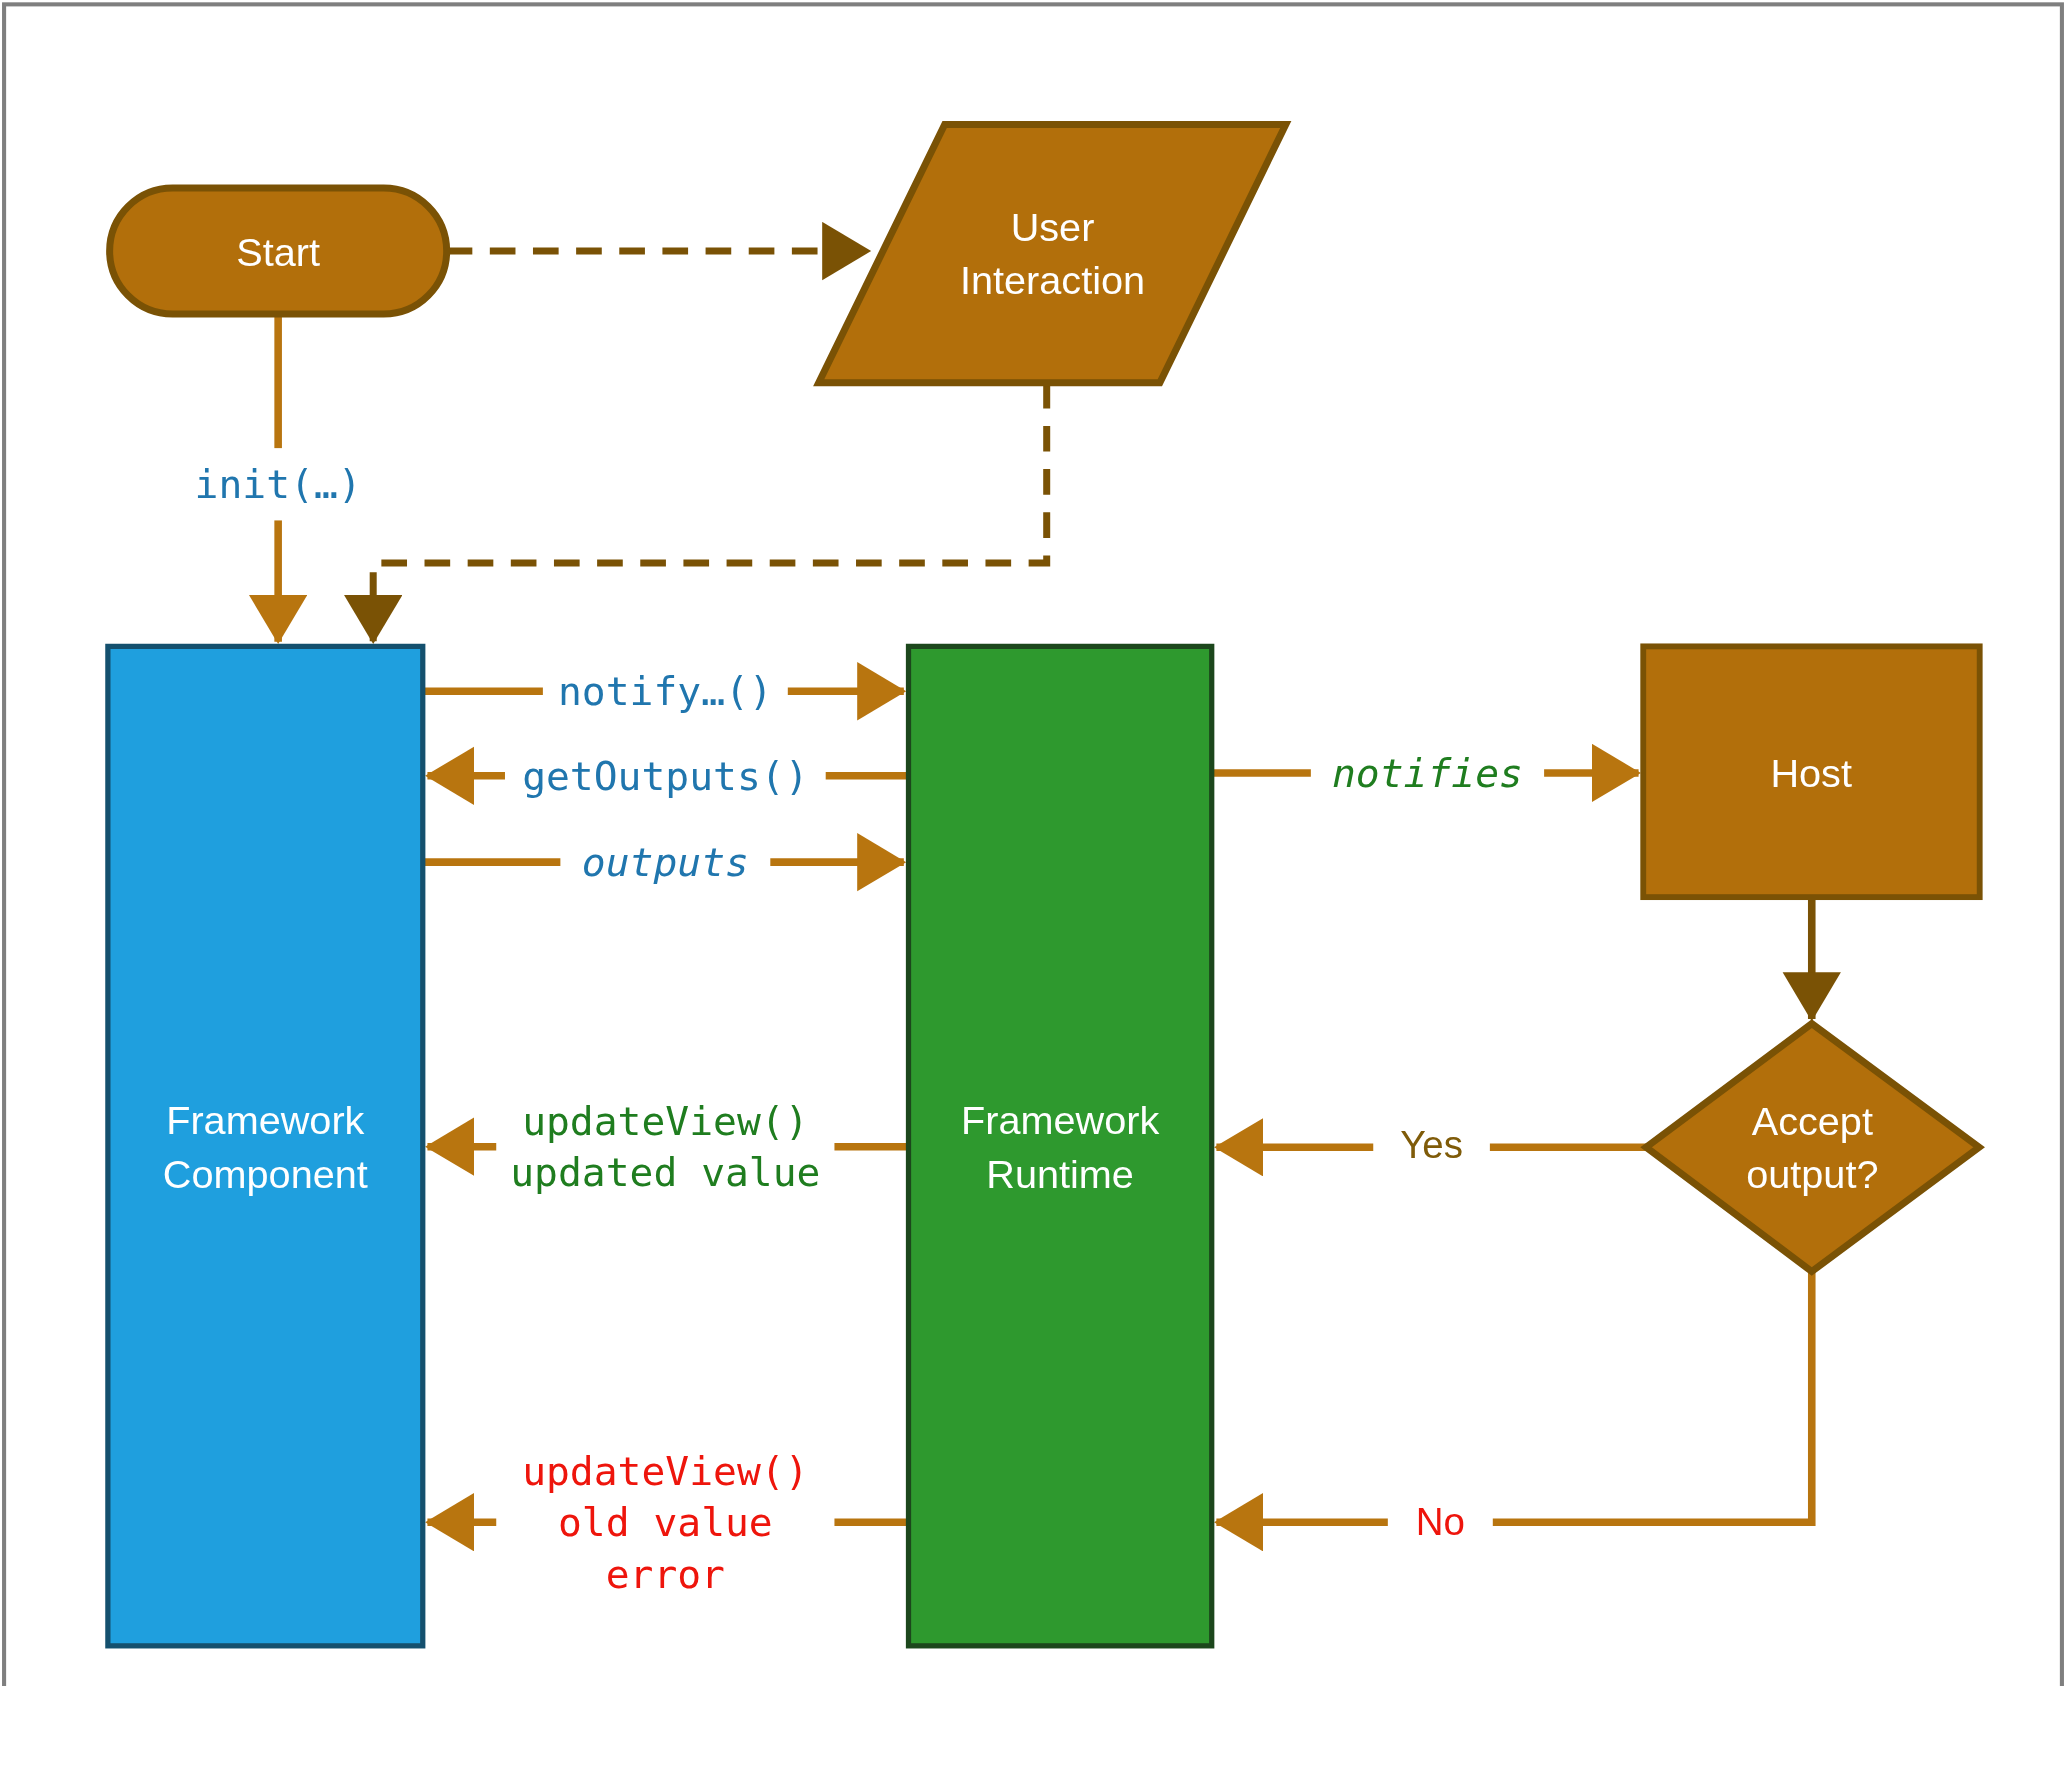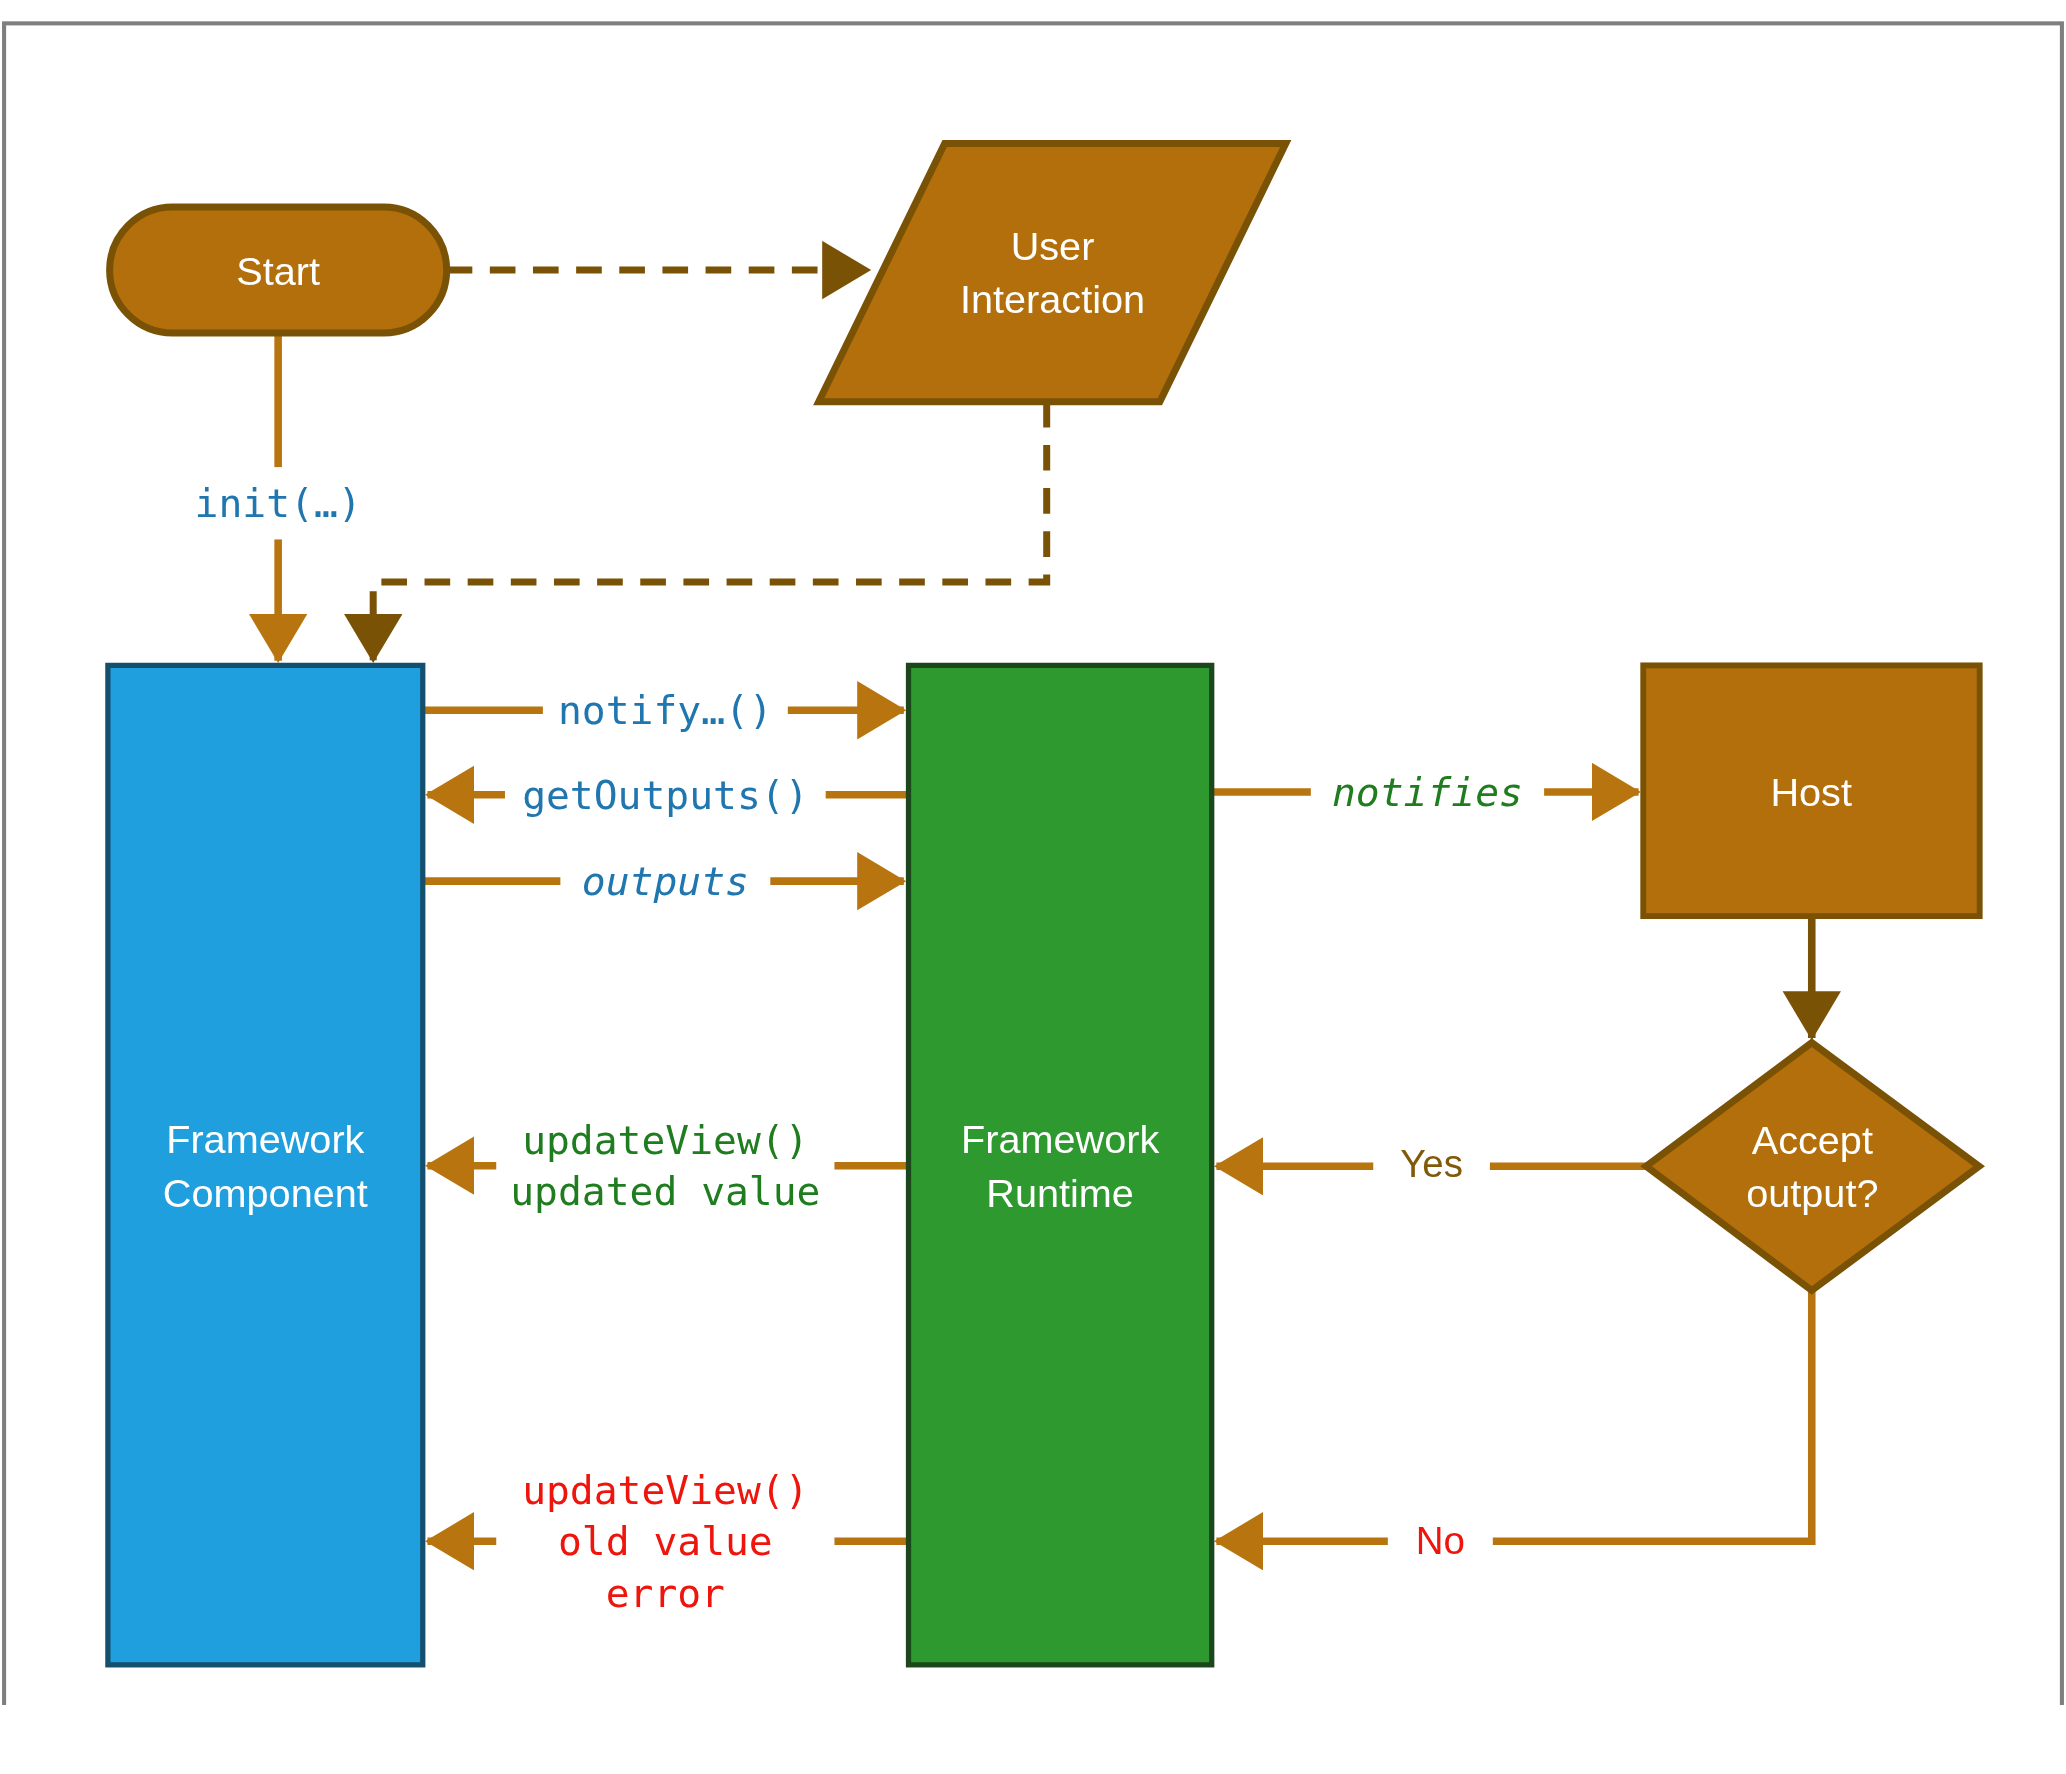--- a/index.html
+++ b/index.html
@@ -1,16 +1,16 @@
 <!DOCTYPE html>
 <html style="font-size:9.3px"><head>
 <meta charset="utf-8">
 <style>
   html, body { margin: 0; padding: 0; background: #ffffff; }
-  .stage { width: 2066px; height: 1686px; position: relative; margin-top: 19px; }
+  .stage { width: 2066px; height: 1686px; position: relative; }
   svg { display: block; width: 2066px; height: 1775px; }
   .node-label {
     font-family: "Liberation Sans", sans-serif;
     font-size: 68px;
     font-weight: 400;
     text-anchor: middle;
     dominant-baseline: central;
   }
   .edge-label {
     font-family: "DejaVu Sans Mono", monospace;

